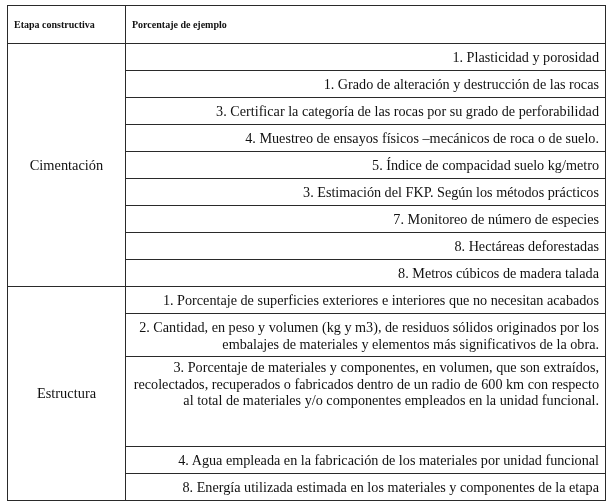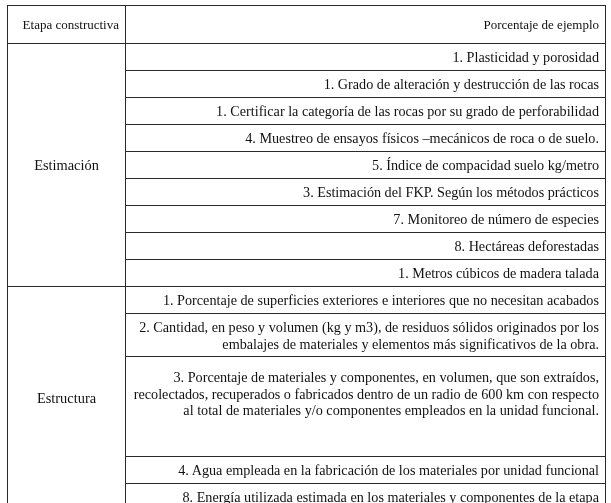--- a/index.html
+++ b/index.html
@@ -26,81 +26,81 @@
     }
     table.ind-table col.c1 { width: 118px; }
     table.ind-table col.c2 { width: 480px; }
     table.ind-table th, table.ind-table td {
       border: 1px solid #2a2a2a;
       padding: 0 6px;
       vertical-align: middle;
       line-height: 16.5px;
     }
     table.ind-table th {
-      font-weight: normal;
-      text-align: right;
+      font-weight: bold;
+      text-align: left;
       height: 37px;
-      font-size: 13px;
+      font-size: 10px;
       line-height: 15px;
     }
     td.stage {
       text-align: center;
       font-size: 14.4px;
     }
     td.ind {
       text-align: right;
       height: 26px;
     }
     td.ind.grey-top { border-top-color: #8c8c8c; }
     td.ind.two { height: 41px; padding-top: 1px; margin-left: 27px; }
-    td.ind.four { height: 87px; padding-top: 12px; vertical-align: top; }
+    td.ind.four { height: 87px; padding-top: 2px; vertical-align: top; }
   </style>
 </head>
 <body>
 
 <table class="ind-table">
   <colgroup>
       <col class="c1">
       <col class="c2">
     </colgroup>
   <thead>
     <tr>
       <th>Etapa constructiva</th>
       <th>Porcentaje de ejemplo</th>
     </tr>
   </thead>
   <tbody>
 
     <tr>
-      <td class="stage" rowspan="9">Estimación</td>
+      <td class="stage" rowspan="9">Cimentación</td>
       <td class="ind">1. Plasticidad y porosidad</td>
     </tr>
     <tr>
       <td class="ind grey-top">1. Grado de alteración y destrucción de las rocas</td>
     </tr>
     <tr>
-      <td class="ind">1. Certificar la categoría de las rocas por su grado de perforabilidad</td>
+      <td class="ind">3. Certificar la categoría de las rocas por su grado de perforabilidad</td>
     </tr>
     <tr>
       <td class="ind">4. Muestreo de ensayos físicos –mecánicos de roca o de suelo.</td>
     </tr>
     <tr>
       <td class="ind grey-top">5. Índice de compacidad suelo  kg/metro</td>
     </tr>
     <tr>
       <td class="ind">3. Estimación del FKP. Según los métodos prácticos</td>
     </tr>
     <tr>
       <td class="ind">7. Monitoreo de número de especies</td>
     </tr>
     <tr>
       <td class="ind grey-top">8.  Hectáreas deforestadas</td>
     </tr>
     <tr>
-      <td class="ind">1. Metros cúbicos de madera talada</td>
+      <td class="ind">8. Metros cúbicos de madera talada</td>
     </tr>
 
     <tr>
       <td class="stage" rowspan="5">Estructura</td>
       <td class="ind">1. Porcentaje de superficies exteriores e interiores que no necesitan acabados</td>
     </tr>
     <tr>
       <td class="ind two grey-top">2. Cantidad, en peso y volumen (kg y m3), de residuos sólidos originados por los embalajes de materiales y elementos más significativos de la obra.</td>
     </tr>
     <tr>

